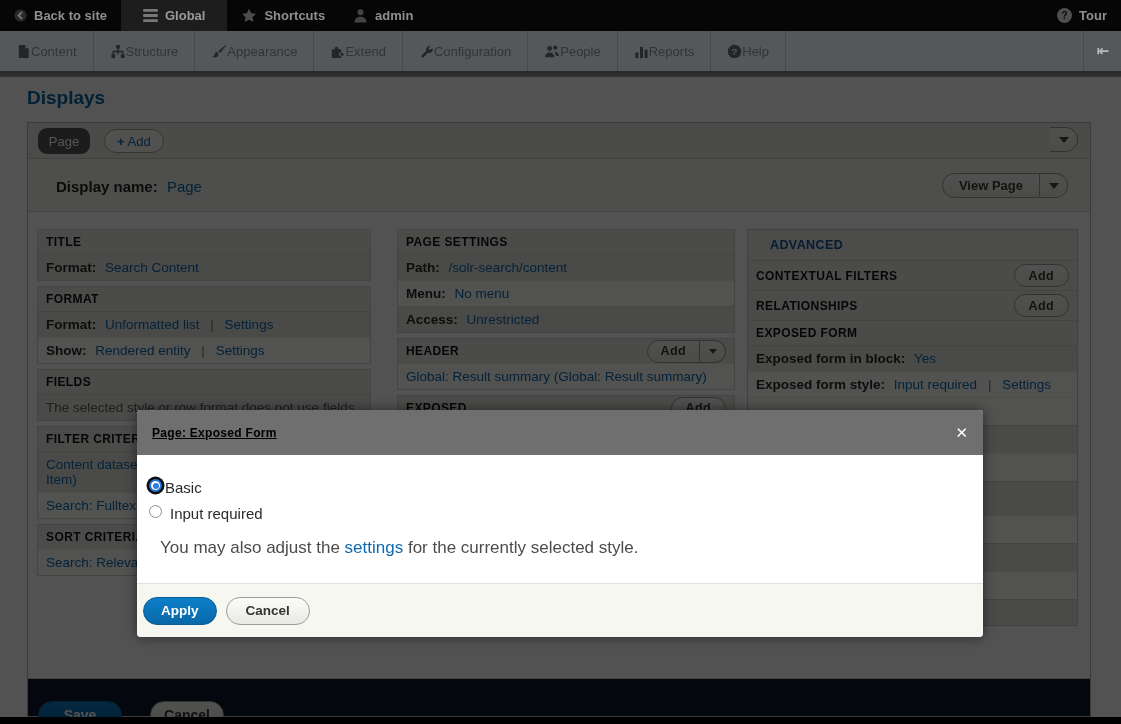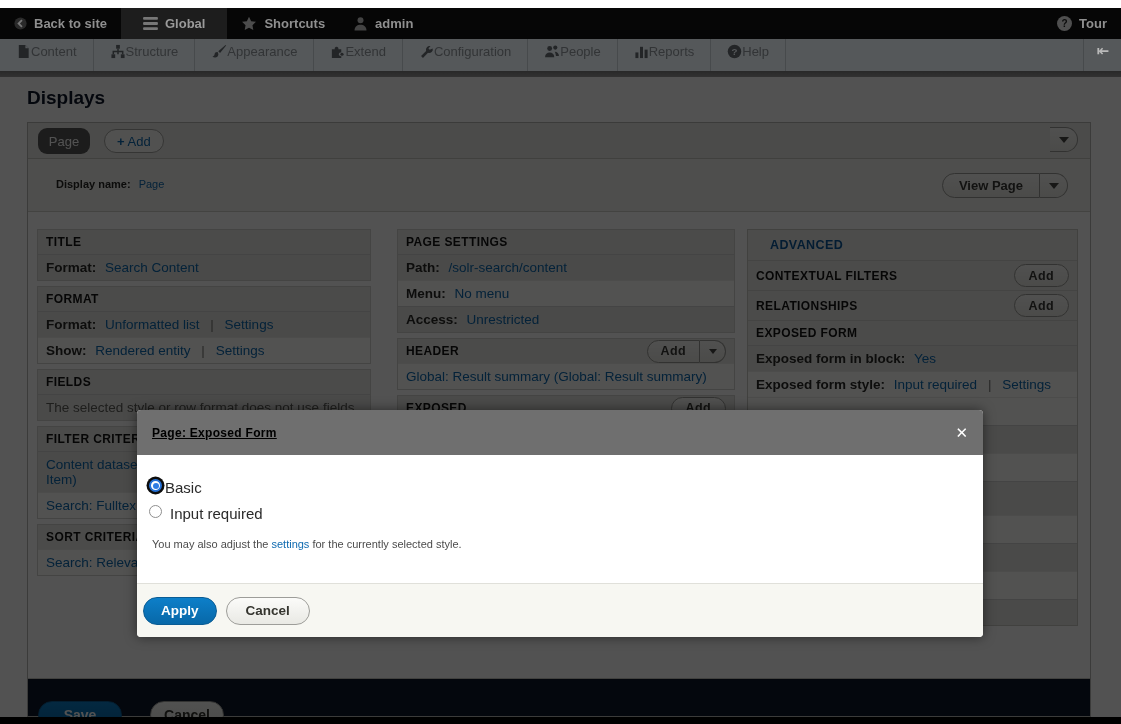--- a/index.html
+++ b/index.html
@@ -1,20 +1,20 @@
 <!DOCTYPE html>
 <html><head>
 <meta charset="utf-8">
 <style>
   html,body{margin:0;padding:0;width:1121px;height:724px;overflow:hidden;
     font-family:"Liberation Sans","DejaVu Sans",sans-serif;background:#fff;}
   *{box-sizing:border-box;}
 
   
-  .top-bar{position:absolute;left:0;top:8px;width:1121px;height:31px;background:#060606;
+  .top-bar{position:absolute;left:0;top:0;width:1121px;height:31px;background:#060606;
     display:flex;align-items:stretch;z-index:200;color:#8f8f8f;font-size:13px;font-weight:bold;}
   .top-item{display:flex;align-items:center;gap:7px;padding:0 14px;white-space:nowrap;}
   .top-item svg{flex:0 0 auto;}
   .top-item.active{background:#1d1d1d;padding:0 22px;}
   .top-spacer{flex:1;}
   .ticon{color:#5a5a5a;}
   .qcircle{width:15px;height:15px;border-radius:50%;background:#4f4f4f;color:#0b0b0b;
     display:inline-flex;align-items:center;justify-content:center;font-size:10px;font-weight:bold;}
 
   
@@ -25,21 +25,21 @@
   .menu-fill{flex:1;}
   .menu-toggle{display:flex;align-items:center;padding:0 12px;border-left:1px solid #474a4c;
     color:#b9b9b9;font-size:15px;font-weight:bold;}
 
   
   .content-wrap{position:absolute;left:0;top:71px;width:1121px;height:653px;background:#fff;overflow:hidden;}
   .toolbar-shadow{position:absolute;left:0;top:0;width:100%;height:6px;
     background:linear-gradient(#7f7f7f,#9b9b9b);}
   .dim-overlay{position:absolute;inset:0;background:rgba(0,0,0,0.68);z-index:50;}
 
-  h1.page-title{position:absolute;left:27px;top:16px;margin:0;font-size:19px;color:#0f172a;}
+  h1.page-title{position:absolute;left:27px;top:16px;margin:0;font-size:19px;color:#0369a1;}
 
   .views-container{position:absolute;left:27px;top:51px;width:1064px;height:595px;
     background:#fff;border:1px solid #b7b7b3;}
 
   
   .vtab-bar{position:absolute;left:0;top:0;right:0;height:36px;background:#e9e9e6;border-bottom:1px solid #c6c6c2;}
   .vtab{position:absolute;left:10px;top:5px;width:52px;height:26px;background:#595959;border-radius:9px;
     color:#fff;font-size:13px;display:flex;align-items:center;justify-content:center;}
   .vadd{position:absolute;left:76px;top:6px;height:24px;padding:0 12px;background:#fbfbf9;
     border:1px solid #a5a5a1;border-radius:12px;display:flex;align-items:center;gap:3px;
@@ -49,21 +49,21 @@
   .split-main{background:linear-gradient(#f9f9f7,#e9e9e4);border:1px solid #9d9d99;border-radius:13px 0 0 13px;
     display:flex;align-items:center;padding:0 16px;}
   .split-caret{background:linear-gradient(#f9f9f7,#e9e9e4);border:1px solid #9d9d99;border-left:none;
     border-radius:0 13px 13px 0;display:flex;align-items:center;justify-content:center;width:28px;}
   .caret{width:0;height:0;border-left:5px solid transparent;border-right:5px solid transparent;
     border-top:6px solid #4a4a46;}
   .editview{right:12px;top:4px;}
 
   
   .vdisplay-bar{position:absolute;left:0;top:36px;right:0;height:53px;background:#f1f1ee;border-bottom:1px solid #cfcfca;}
-  .dn{position:absolute;left:28px;top:19px;font-size:11px;}
+  .dn{position:absolute;left:28px;top:19px;font-size:15px;}
   .dn b{color:#262624;}
   a.lnk{color:#0e6ab0;text-decoration:none;}
   .viewpage{right:22px;top:14px;}
 
   
   .vcolumns{position:absolute;left:0;top:89px;right:0;bottom:55px;background:#fff;}
   .col{position:absolute;top:17px;}
   .col-left{left:9px;width:334px;}
   .col-mid{left:369px;width:338px;}
   .section{border:1px solid #d4d4cf;margin-bottom:5px;background:#e5e5e2;}
@@ -114,21 +114,21 @@
   .modal-title{color:#000000;font-size:12px;font-weight:bold;letter-spacing:.3px;flex:1;text-decoration:underline;}
   .modal-close{color:#fff;font-size:15px;font-weight:bold;cursor:default;}
   .modal-body{padding:24px 15px 0 12px;background:#fff;height:128px;}
   .radio-row{display:flex;margin-bottom:9px;font-size:15px;color:#2b2b2b;}
   .radio{width:13px;height:13px;border-radius:50%;background:#fff;border:1px solid #8e8e8e;
     display:inline-block;position:relative;flex:0 0 auto;}
   .radio.selected{border:2px solid #2470d6;box-shadow:0 0 0 2.5px #0d0d0d;}
   .radio.selected::after{content:'';position:absolute;inset:1.5px;border-radius:50%;background:#2e7ce4;}
   .radio-row .lab1{margin-left:3px;}
   .radio-row .lab2{margin-left:8px;}
-  .modal-note{font-size:11px;color:#4c4c4c;margin-top:16px;margin-left:3px;}
+  .modal-note{font-size:17px;color:#4c4c4c;margin-top:16px;margin-left:11px;}
   .modal-footer{height:54px;background:#f7f7f2;border-top:1px solid #e0e0da;
     display:flex;align-items:center;gap:9px;padding:0 6px;}
   .apply-btn{height:28px;padding:0 17px;font-size:13.5px;border-radius:14px;}
   .mcancel-btn{height:28px;padding:0 19px;font-size:13.5px;border-radius:14px;}
 
   .clip-link{margin-left:228px;font-size:13.5px;}
 </style>
 </head>
 <body>
 

